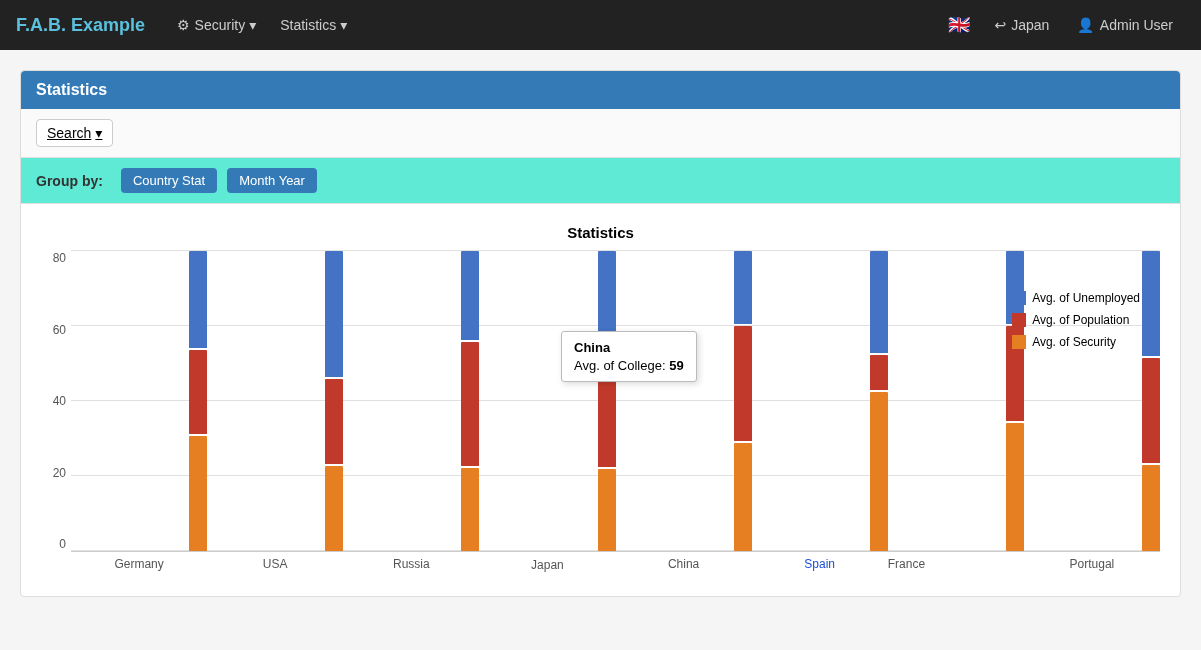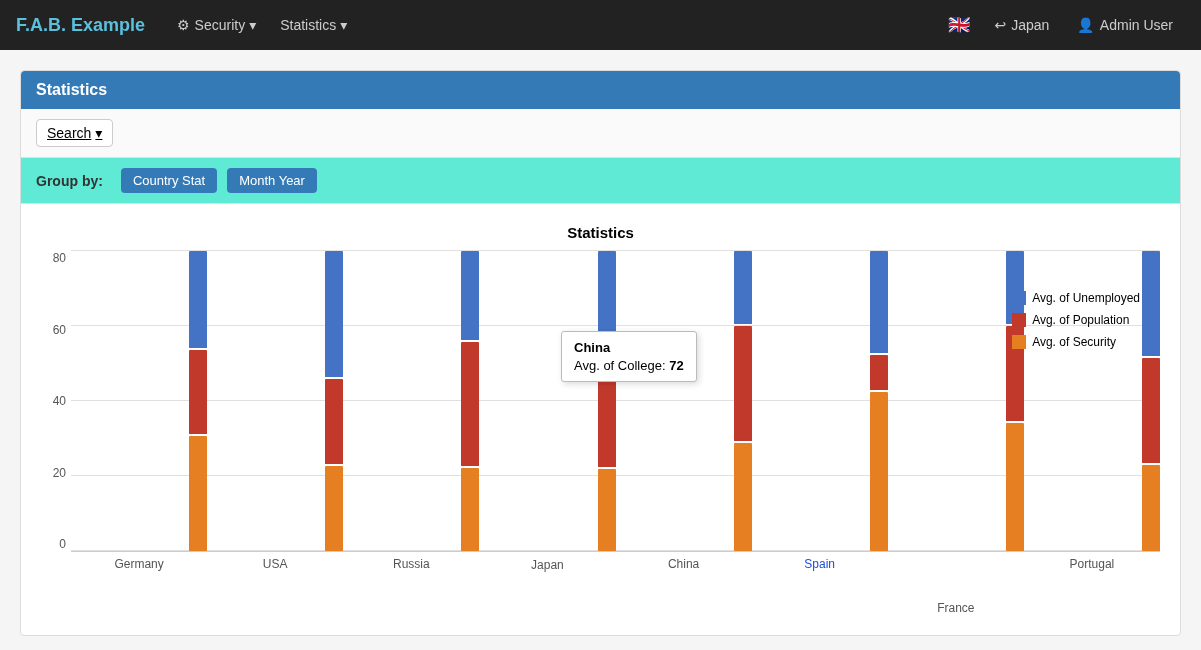--- a/index.html
+++ b/index.html
@@ -352,29 +352,29 @@
 
             <div class="x-axis-line"></div>
 
             <div style="display:flex;" id="country-labels-row">
                 <div style="flex: 1 1 0%; text-align: center; font-size: 12px; color: rgb(85, 85, 85); padding-top: 5px;">Germany</div>
                 <div style="flex: 1 1 0%; text-align: center; font-size: 12px; color: rgb(85, 85, 85); padding-top: 5px;">USA</div>
                 <div style="flex: 1 1 0%; text-align: center; font-size: 12px; color: rgb(85, 85, 85); padding-top: 5px;">Russia</div>
                 <div style="flex: 1 1 0%; text-align: center; font-size: 12px; color: rgb(85, 85, 85); padding-top: 6px;">Japan</div>
                 <div style="flex: 1 1 0%; text-align: center; font-size: 12px; color: rgb(85, 85, 85); padding-top: 5px;">China</div>
                 <div style="flex: 1 1 0%; text-align: center; font-size: 12px; color: #1d4ed8; padding-top: 5px;">Spain</div>
-                <div style="flex: 1 1 0%; text-align: center; font-size: 12px; color: rgb(85, 85, 85); padding-top: 5px; margin-top: 44px;">France</div>
+                <div style="flex: 1 1 0%; text-align: left; font-size: 12px; color: rgb(85, 85, 85); padding-top: 5px;">France</div>
                 <div style="flex: 1 1 0%; text-align: center; font-size: 12px; color: rgb(85, 85, 85); padding-top: 5px;">Portugal</div>
               </div>
 
             <div class="tooltip-box" style="left: 490px; top: 80px;">
               <div class="tooltip-title">China</div>
               <div>
                 <span>Avg. of College:</span>
-                <strong>72</strong>
+                <strong>59</strong>
               </div>
             </div>
           </div>
 
           <div class="legend" id="legend">
               <div class="legend-item">
                 <div class="legend-swatch" style="background: rgb(68, 114, 196);"></div>
                 <span>Avg. of Unemployed</span>
               </div>
               <div class="legend-item">

